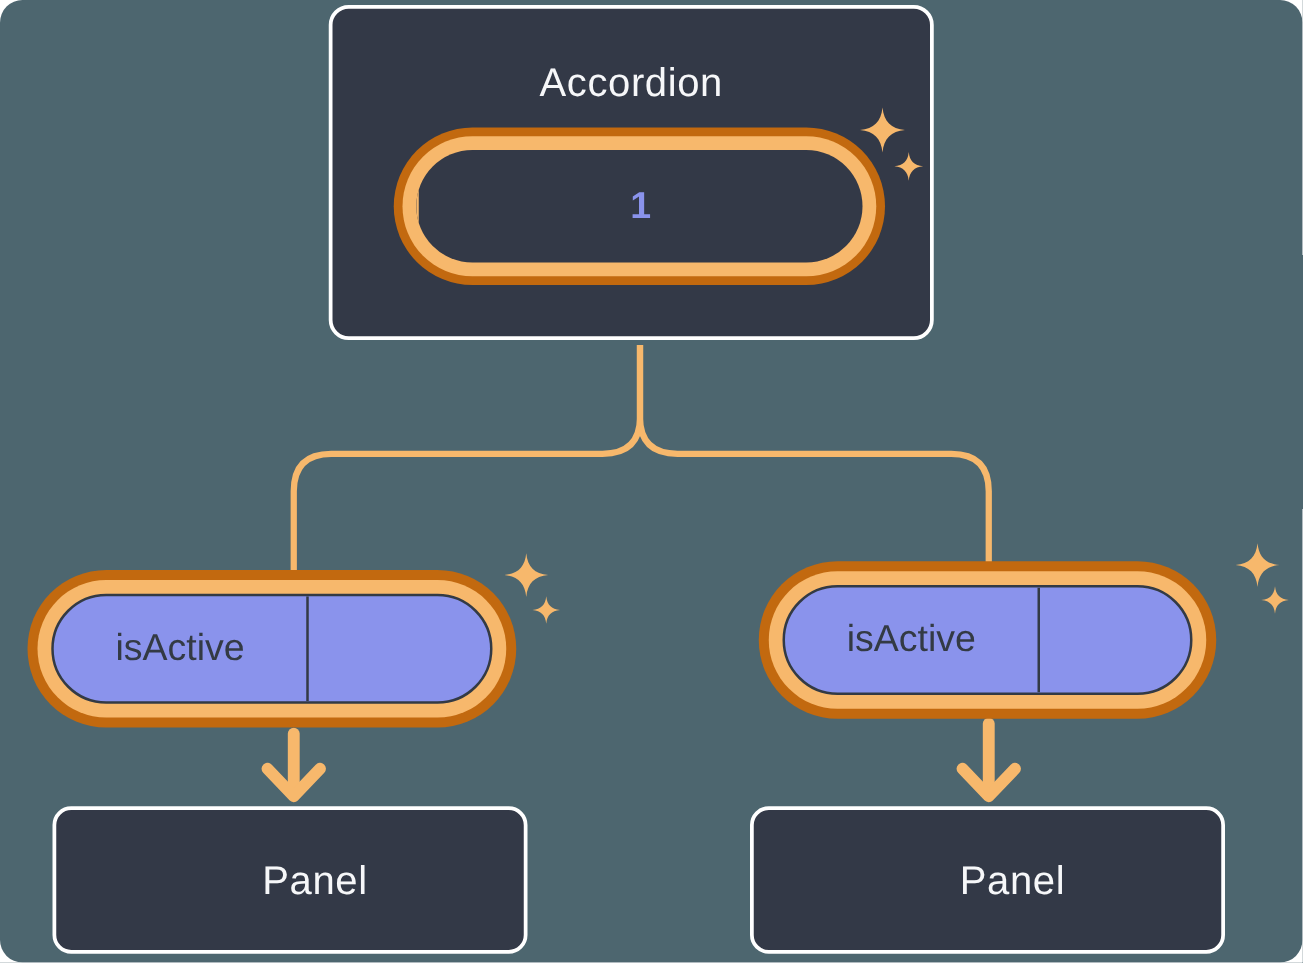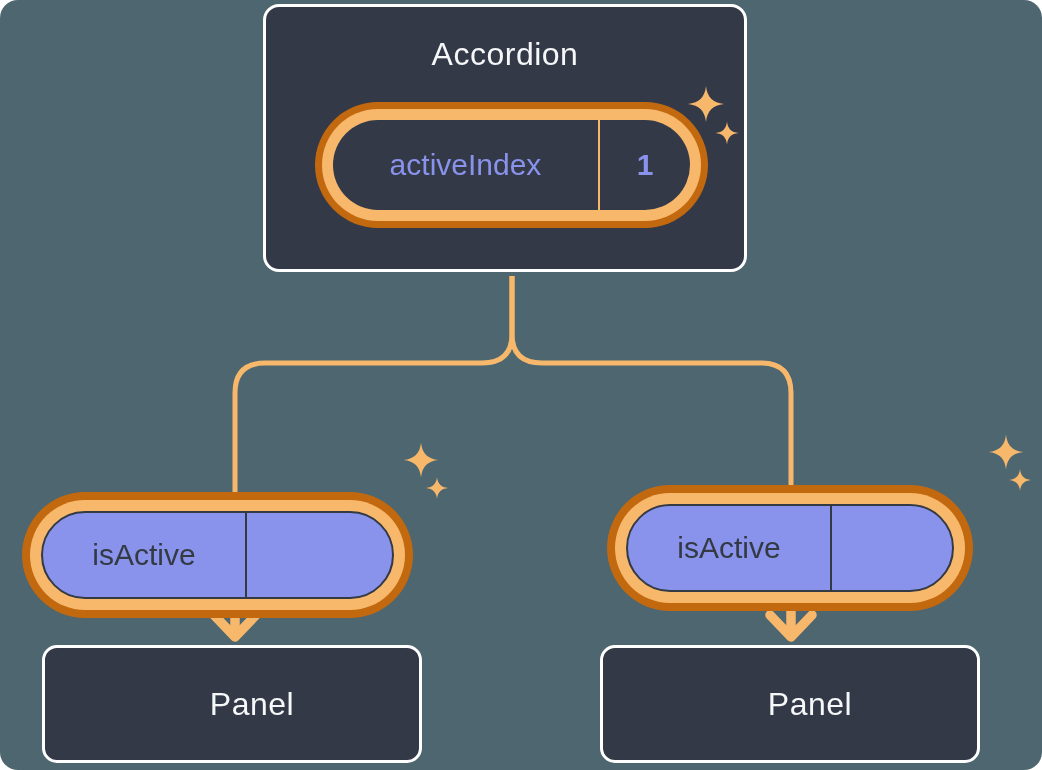--- a/index.html
+++ b/index.html
@@ -52,21 +52,21 @@
     position: absolute;
     background: var(--box-fill);
     border: 3px solid var(--box-border);
     border-radius: 16px;
     z-index: 2;
   }
   .accordion-box { left: 263px; top: 4px; width: 484px; height: 268px; }
 
   .box-title {
     position: absolute;
-    left: 263px; top: 36px; width: 484px;
+    left: 263px; top: 48px; width: 484px;
     text-align: center;
     color: var(--box-text);
     font-size: 32px;
     font-weight: 500;
     letter-spacing: 0.5px;
     z-index: 2;
   }
 
   
   .state-pill {
@@ -104,21 +104,20 @@
     position: absolute;
     height: 88px;
     border: 2px solid var(--dark-text);
     border-radius: 44px;
     background: var(--purple);
     box-shadow: 0 0 0 11px var(--orange-light), 0 0 0 19px var(--orange-dark);
     display: flex;
     align-items: stretch;
     overflow: hidden;
     z-index: 2;
-    margin-top: 36px;
   }
   .prop-pill-left  { left: 41px;  top: 475px; width: 353px; }
   .prop-pill-right { left: 626px; top: 468px; width: 328px; }
 
   .prop-pill .name-cell {
     width: 202px;
     display: flex; align-items: center; justify-content: center;
     color: var(--dark-text);
     font-size: 30px;
   }
@@ -167,21 +166,20 @@
     <g>
       <path class="arrow-line" d="M791 579 L791 629"></path>
       <path class="arrow-line" d="M770 615 L791 637 L812 615"></path>
     </g>
   </svg>
 
   <div class="comp-box accordion-box"></div>
   <div class="box-title">Accordion</div>
 
   <div class="state-pill">
-    <div class="name-cell">activeIndex</div>
     <div class="divider"></div>
     <div class="value-cell">1</div>
   </div>
 
   <div class="prop-pill prop-pill-left">
     <div class="name-cell">isActive</div>
     <div class="divider"></div>
   </div>
 
   <div class="prop-pill prop-pill-right">

